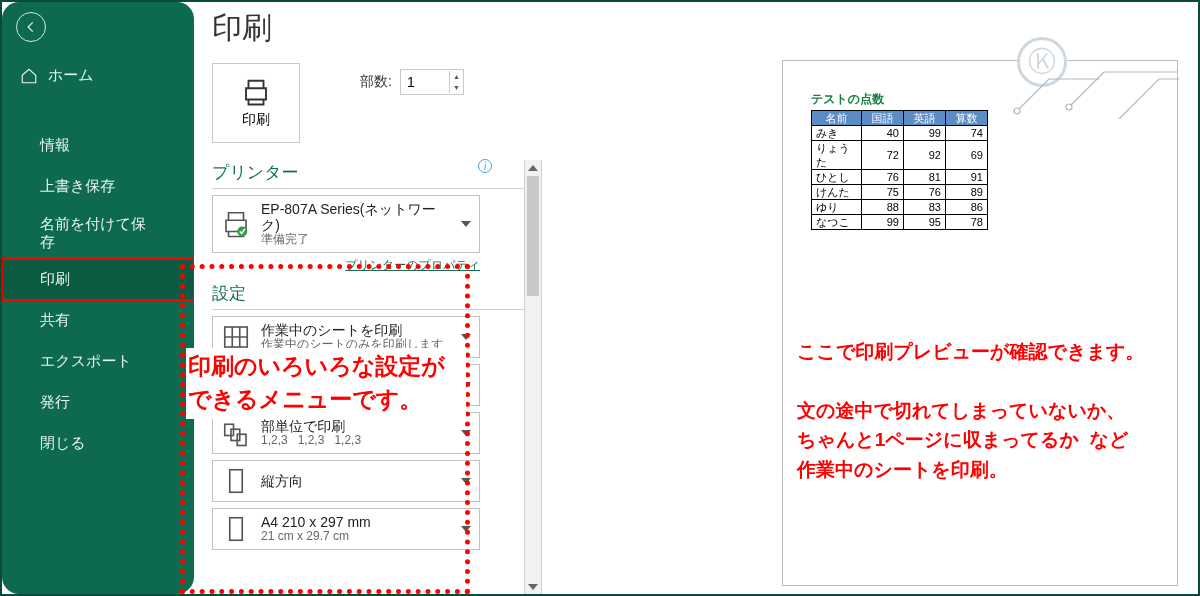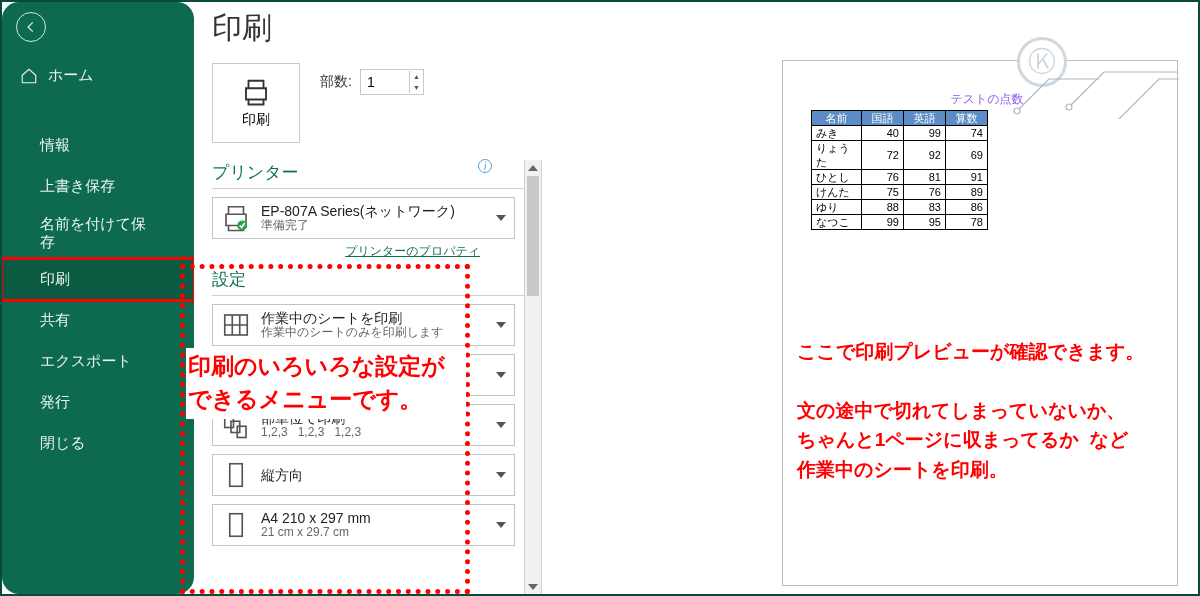--- a/index.html
+++ b/index.html
@@ -90,20 +90,21 @@
     align-items: center; justify-content: center;
     gap: 4px;
     cursor: pointer;
     font-size: 14px;
   }
   .print-btn svg { stroke:#333; fill:none; stroke-width:1.5; }
   .copies {
     display: flex; align-items: center; gap: 8px;
     font-size: 14px; color:#333;
     margin-top: 6px;
+    margin-left: 40px;
   }
   .copies .spin {
     display:flex; align-items:center;
     border:1px solid #c9c9c9; height:26px;
   }
   .copies input {
     border:none; width:48px; padding:2px 6px; font-size:14px;
   }
   .spin-btns { display:flex; flex-direction:column; border-left:1px solid #c9c9c9;}
   .spin-btns span { font-size:7px; line-height:1; padding:2px 3px; cursor:pointer; color:#555;}
@@ -116,30 +117,29 @@
     padding-bottom: 4px;
     position: relative;
   }
   .info-i {
     position:absolute; right:32px; top:-2px;
     width:14px;height:14px;border:1px solid #4b9fe0;border-radius:50%;
     color:#4b9fe0;font-size:10px;display:flex;align-items:center;justify-content:center;
     font-style: italic;
   }
   .combo {
-    width: 303px;
+    width: 268px;
     border: 1px solid #c3c3c3;
     display: flex;
     align-items: center;
     gap: 10px;
     padding: 5px 8px;
     cursor: pointer;
     margin-bottom: 6px;
     background:#fff;
-    margin-top:8px;
   }
   .combo .ico { width:30px;height:30px;flex:0 0 30px;display:flex;align-items:center;justify-content:center;}
   .combo .ico svg { stroke:#555;fill:none;stroke-width:1.3;}
   .combo .txt { flex:1; line-height:1.15; }
   .combo .t1 { font-size:14px; color:#222;}
   .combo .t2 { font-size:12px; color:#666;}
   .combo .caret {
     width:0;height:0;border-left:5px solid transparent;border-right:5px solid transparent;
     border-top:6px solid #555;
   }
@@ -191,21 +191,21 @@
 
   
   .preview-pane {
     flex:1;
     border:1px solid #bdbdbd;
     margin: 58px 20px 8px 0;
     background:#fff;
     position:relative;
     padding: 30px 14px;
   }
-  .ptable-title { font-size:12px; font-weight:400; color:#8b5cf6; margin:0 0 2px 14px;text-align:center;}
+  .ptable-title { font-size:12px; font-weight:700; color:#15803d; margin:0 0 2px 14px;}
   table.ptable {
     border-collapse: collapse;
     font-size: 11px;
     margin-left: 14px;
     border-radius: 10px;
   }
   table.ptable th, table.ptable td {
     border:1px solid #000;
     padding: 0px 4px;
     height: 14px;

